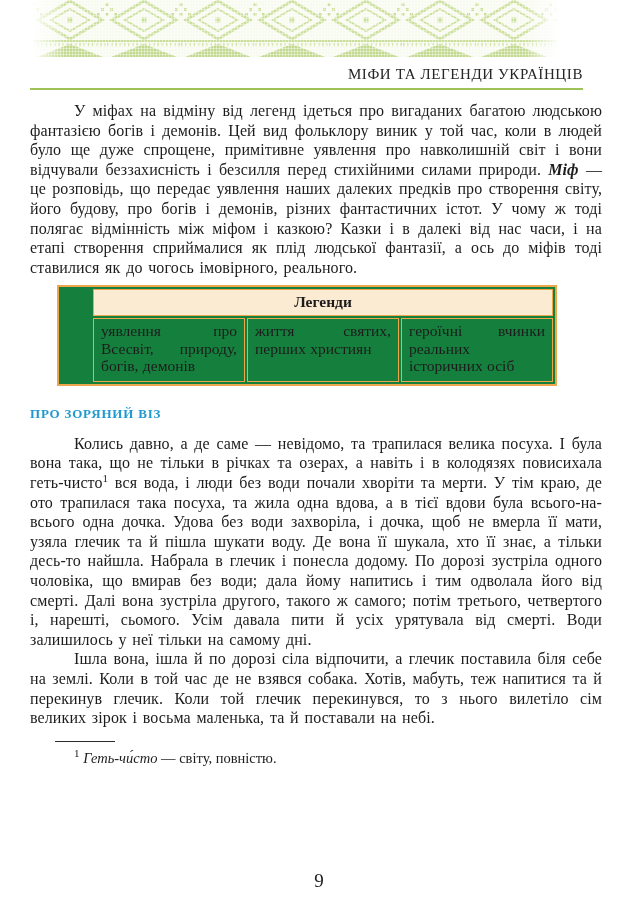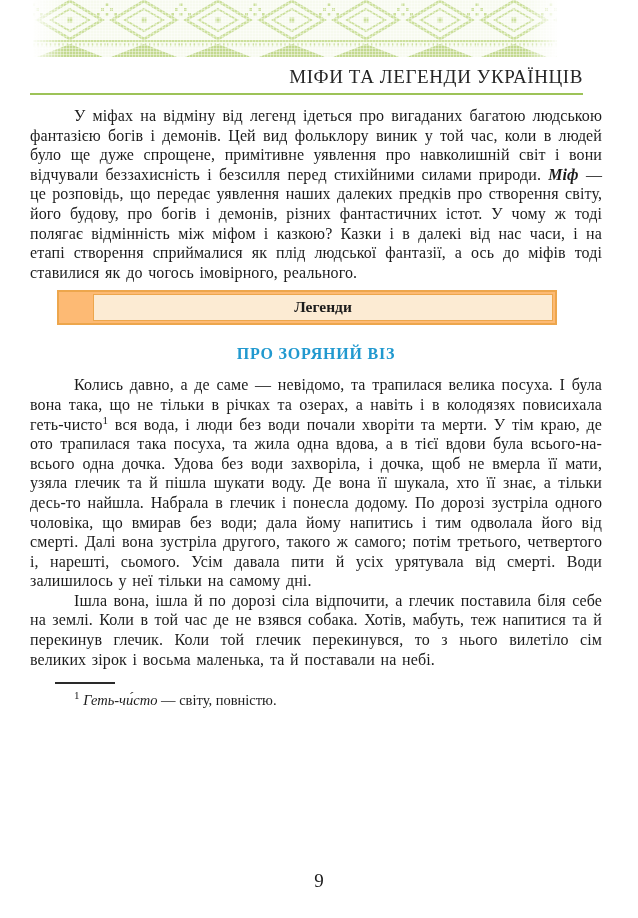--- a/index.html
+++ b/index.html
@@ -18,21 +18,21 @@
     width:638px;height:918px;
     background:#ffffff;
     overflow:hidden;
     color:var(--ink,#1c1c1c);
     font-family:"Liberation Serif","DejaVu Serif",serif;
   }
   .band{display:block;margin:0 0 0 33px;}
   .running-head{
     margin:9px 55px 0 30px;
     text-align:right;
-    font-size:19px;
+    font-size:15px;
     letter-spacing:.6px;
     color:#262626;
   }
   .head-rule{
     margin:5px 55px 0 30px;
     height:2px;
     background:var(--accent-green,#9dc358);
   }
   .content{margin:0 36px 0 30px;}
   p.para{
@@ -44,21 +44,21 @@
     word-spacing:1.6px;
     letter-spacing:.1px;
   }
   p.para.first{margin-top:11px;}
   .term{font-weight:bold;font-style:italic;}
   sup.fn-ref{font-size:11px;line-height:0;vertical-align:super;}
   .tbl-wrap{
     margin:8px 0 0 27px;
     width:500px;
     border:2px solid var(--table-border,#eda64c);
-    background:#fdba74;
+    background:#15803d;
     padding-left:32px;
   }
   table.legend{
     border-collapse:separate;
     border-spacing:2px;
     width:100%;
     table-layout:fixed;
   }
   table.legend td{
     border:1px solid var(--table-border,#eda64c);
@@ -73,23 +73,22 @@
   td.t-cell{
     padding:3px 7px 6px;
     text-align:justify;
     vertical-align:top;
     line-height:17.5px;
     font-size:15px;
     word-spacing:.5px;
   }
   h2.story-title{
     margin:20px 0 12px;
-    text-align:center;
     color:var(--heading-blue,#2199cf);
-    font-size:16px;
+    font-size:13px;
     font-weight:bold;
     letter-spacing:.8px;
   }
   .footnote-rule{
     margin:13px 0 7px 25px;
     width:60px;
     height:1.5px;
     background:#2a2a2a;
   }
   p.footnote{
@@ -165,20 +164,25 @@
   <div class="content">
 
     <p class="para first"><span>У міфах на відміну від легенд ідеться про вигаданих багатою людською фантазією богів і демонів. Цей вид фольклору виник у той час, коли в людей було ще дуже спрощене, примітивне уявлення про навколишній світ і вони відчували беззахисність і безсилля перед стихійними силами природи. </span><span class="term">Міф</span><span> — це розповідь, що передає уявлення наших далеких предків про створення світу, його будову, про богів і демонів, різних фантастичних істот. У чому ж тоді полягає відмінність між міфом і казкою? Казки і в далекі від нас часи, і на етапі створення сприймалися як плід людської фантазії, а ось до міфів тоді ставилися як до чогось імовірного, реального.</span></p>
 
     <div class="tbl-wrap">
       <table class="legend">
         <tbody>
           <tr>
             <td class="t-title" colspan="3">Легенди</td>
           </tr>
+          <tr>
+            <td class="t-cell">уявлення про Всесвіт, природу, богів, демонів</td>
+            <td class="t-cell">життя святих, перших християн</td>
+            <td class="t-cell">героїчні вчинки реальних історичних осіб</td>
+          </tr>
         </tbody>
       </table>
     </div>
 
     <h2 class="story-title">ПРО ЗОРЯНИЙ ВІЗ</h2>
 
     <p class="para"><span>Колись давно, а де саме — невідомо, та трапилася велика посуха. І була вона така, що не тільки в річках та озерах, а навіть і в колодязях повисихала геть-чисто</span><sup class="fn-ref">1</sup><span> вся вода, і люди без води почали хворіти та мерти. У тім краю, де ото трапилася така посуха, та жила одна вдова, а в тієї вдови була всього-на-всього одна дочка. Удова без води захворіла, і дочка, щоб не вмерла її мати, узяла глечик та й пішла шукати воду. Де вона її шукала, хто її знає, а тільки десь-то найшла. Набрала в глечик і понесла додому. По дорозі зустріла одного чоловіка, що вмирав без води; дала йому напитись і тим одволала його від смерті. Далі вона зустріла другого, такого ж самого; потім третього, четвертого і, нарешті, сьомого. Усім давала пити й усіх урятувала від смерті. Води залишилось у неї тільки на самому дні.</span></p>
 
     <p class="para">Ішла вона, ішла й по дорозі сіла відпочити, а глечик поставила біля себе на землі. Коли в той час де не взявся собака. Хотів, мабуть, теж напитися та й перекинув глечик. Коли той глечик перекинувся, то з нього вилетіло сім великих зірок і восьма маленька, та й поставали на небі.</p>
 

